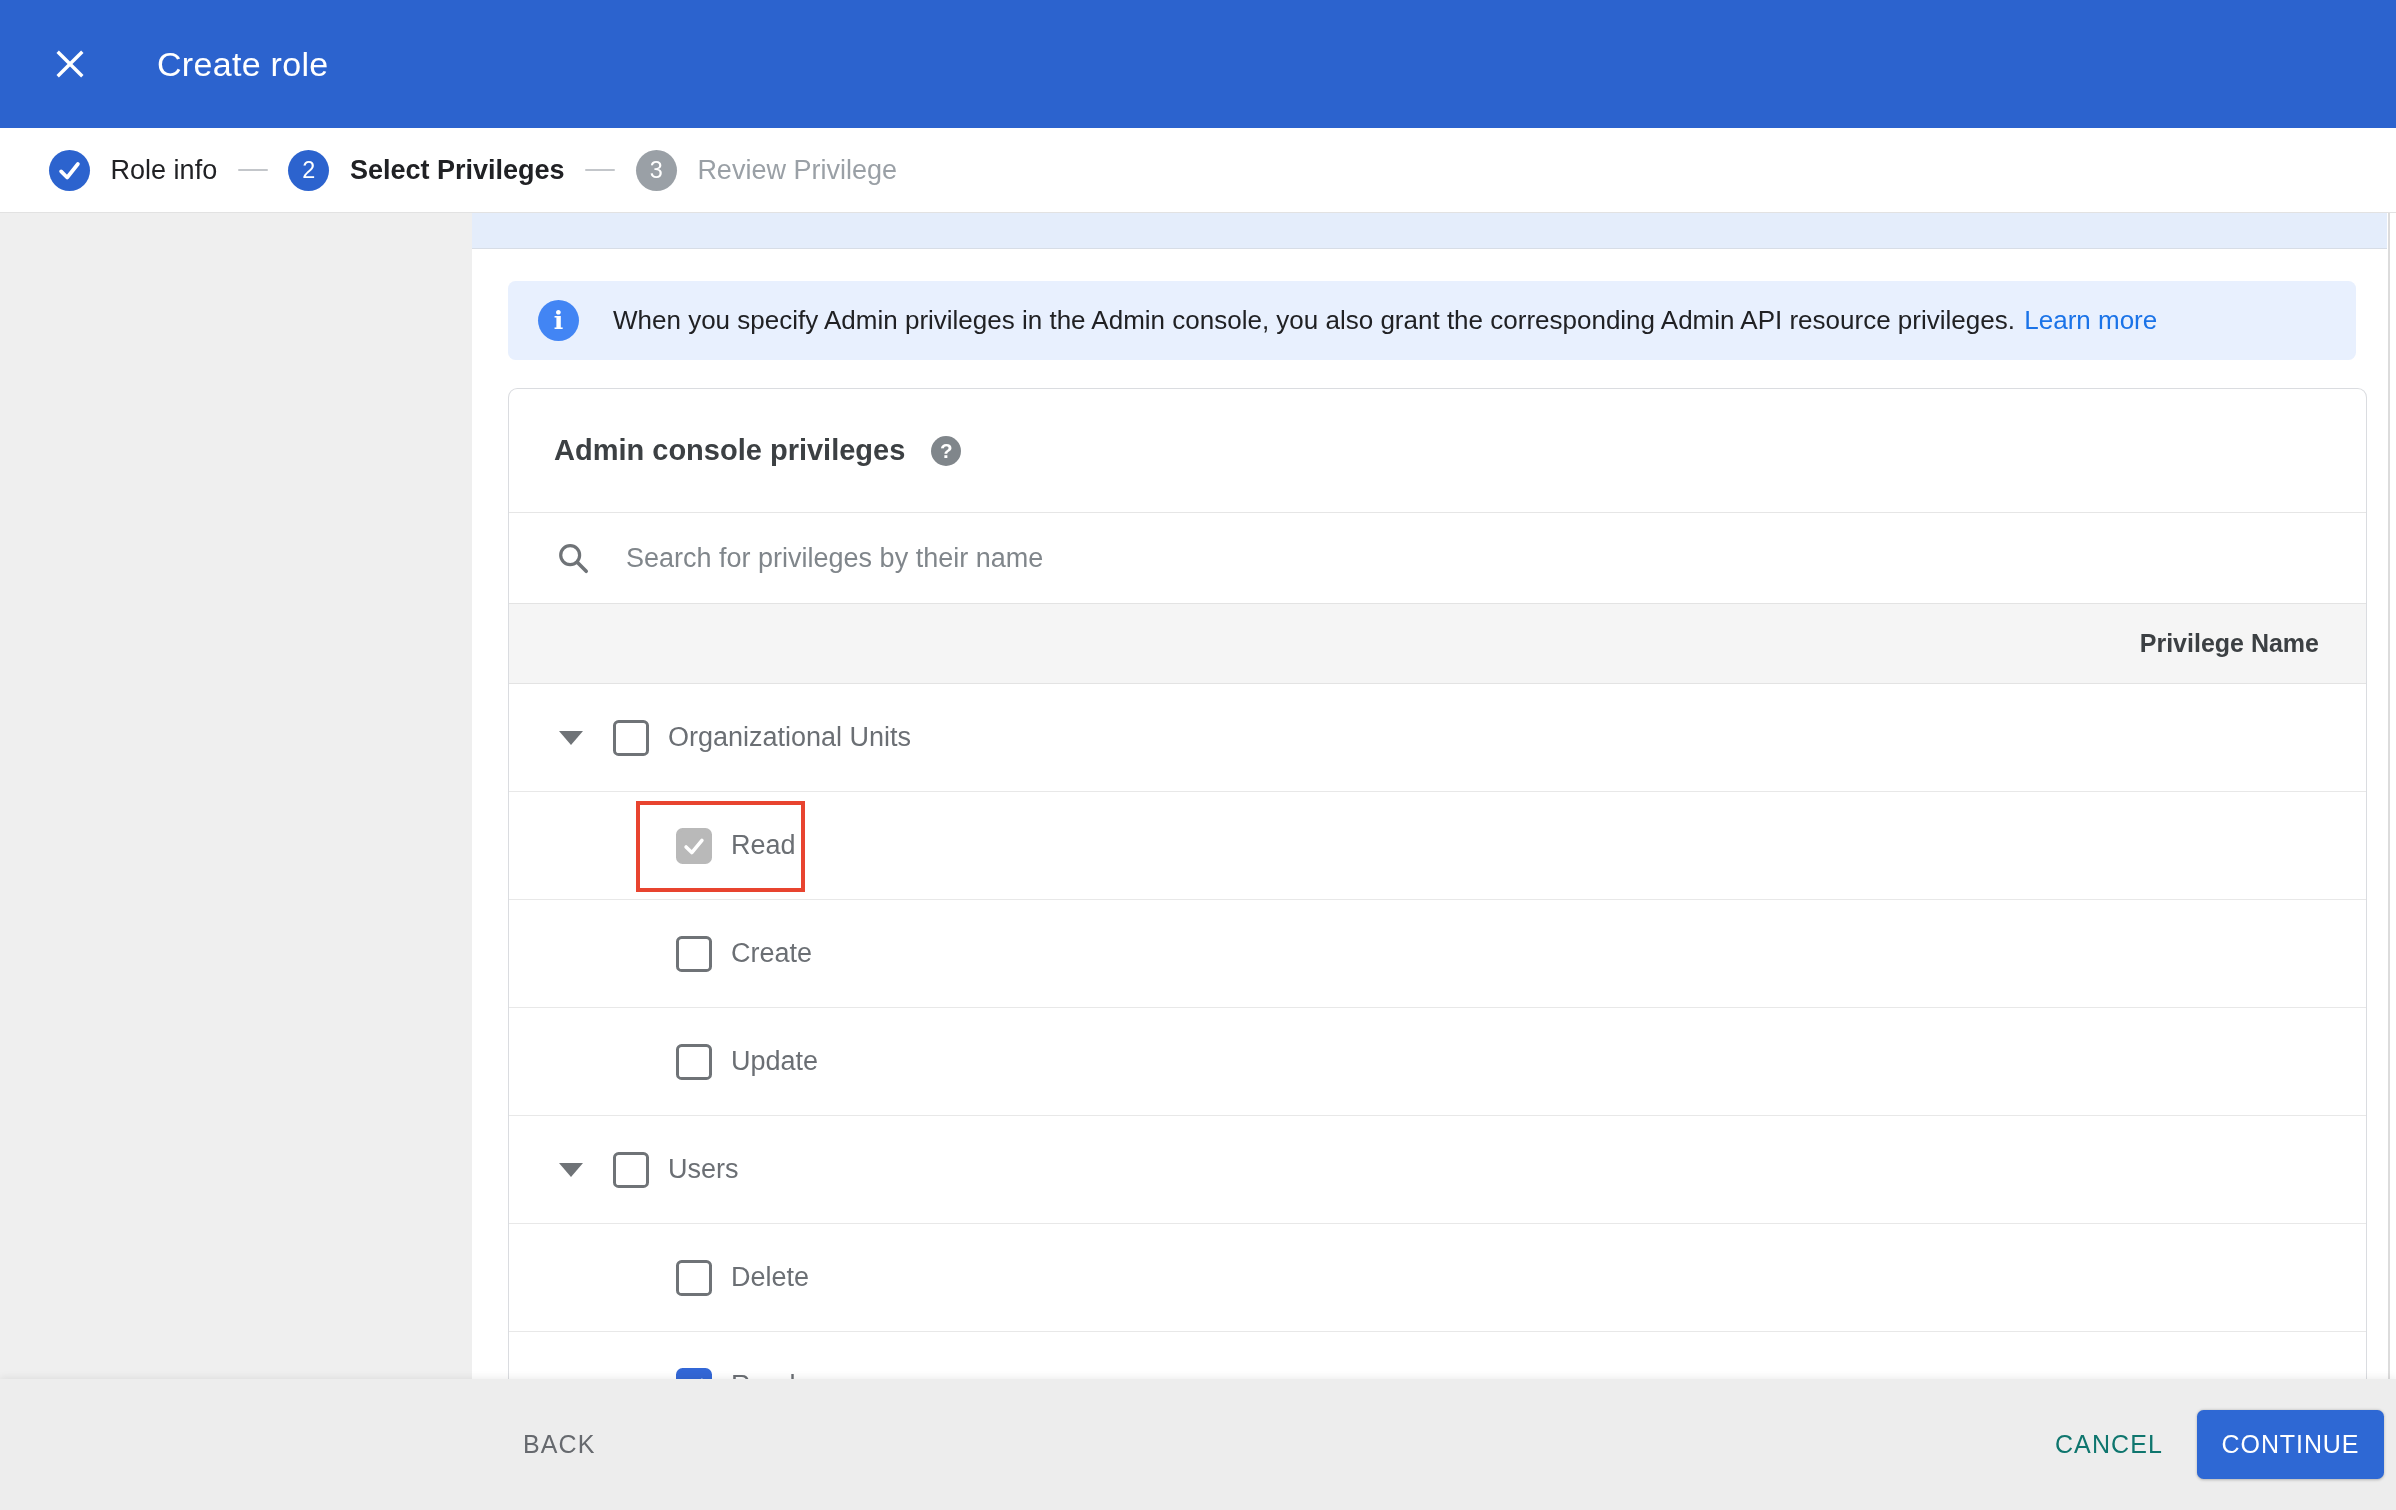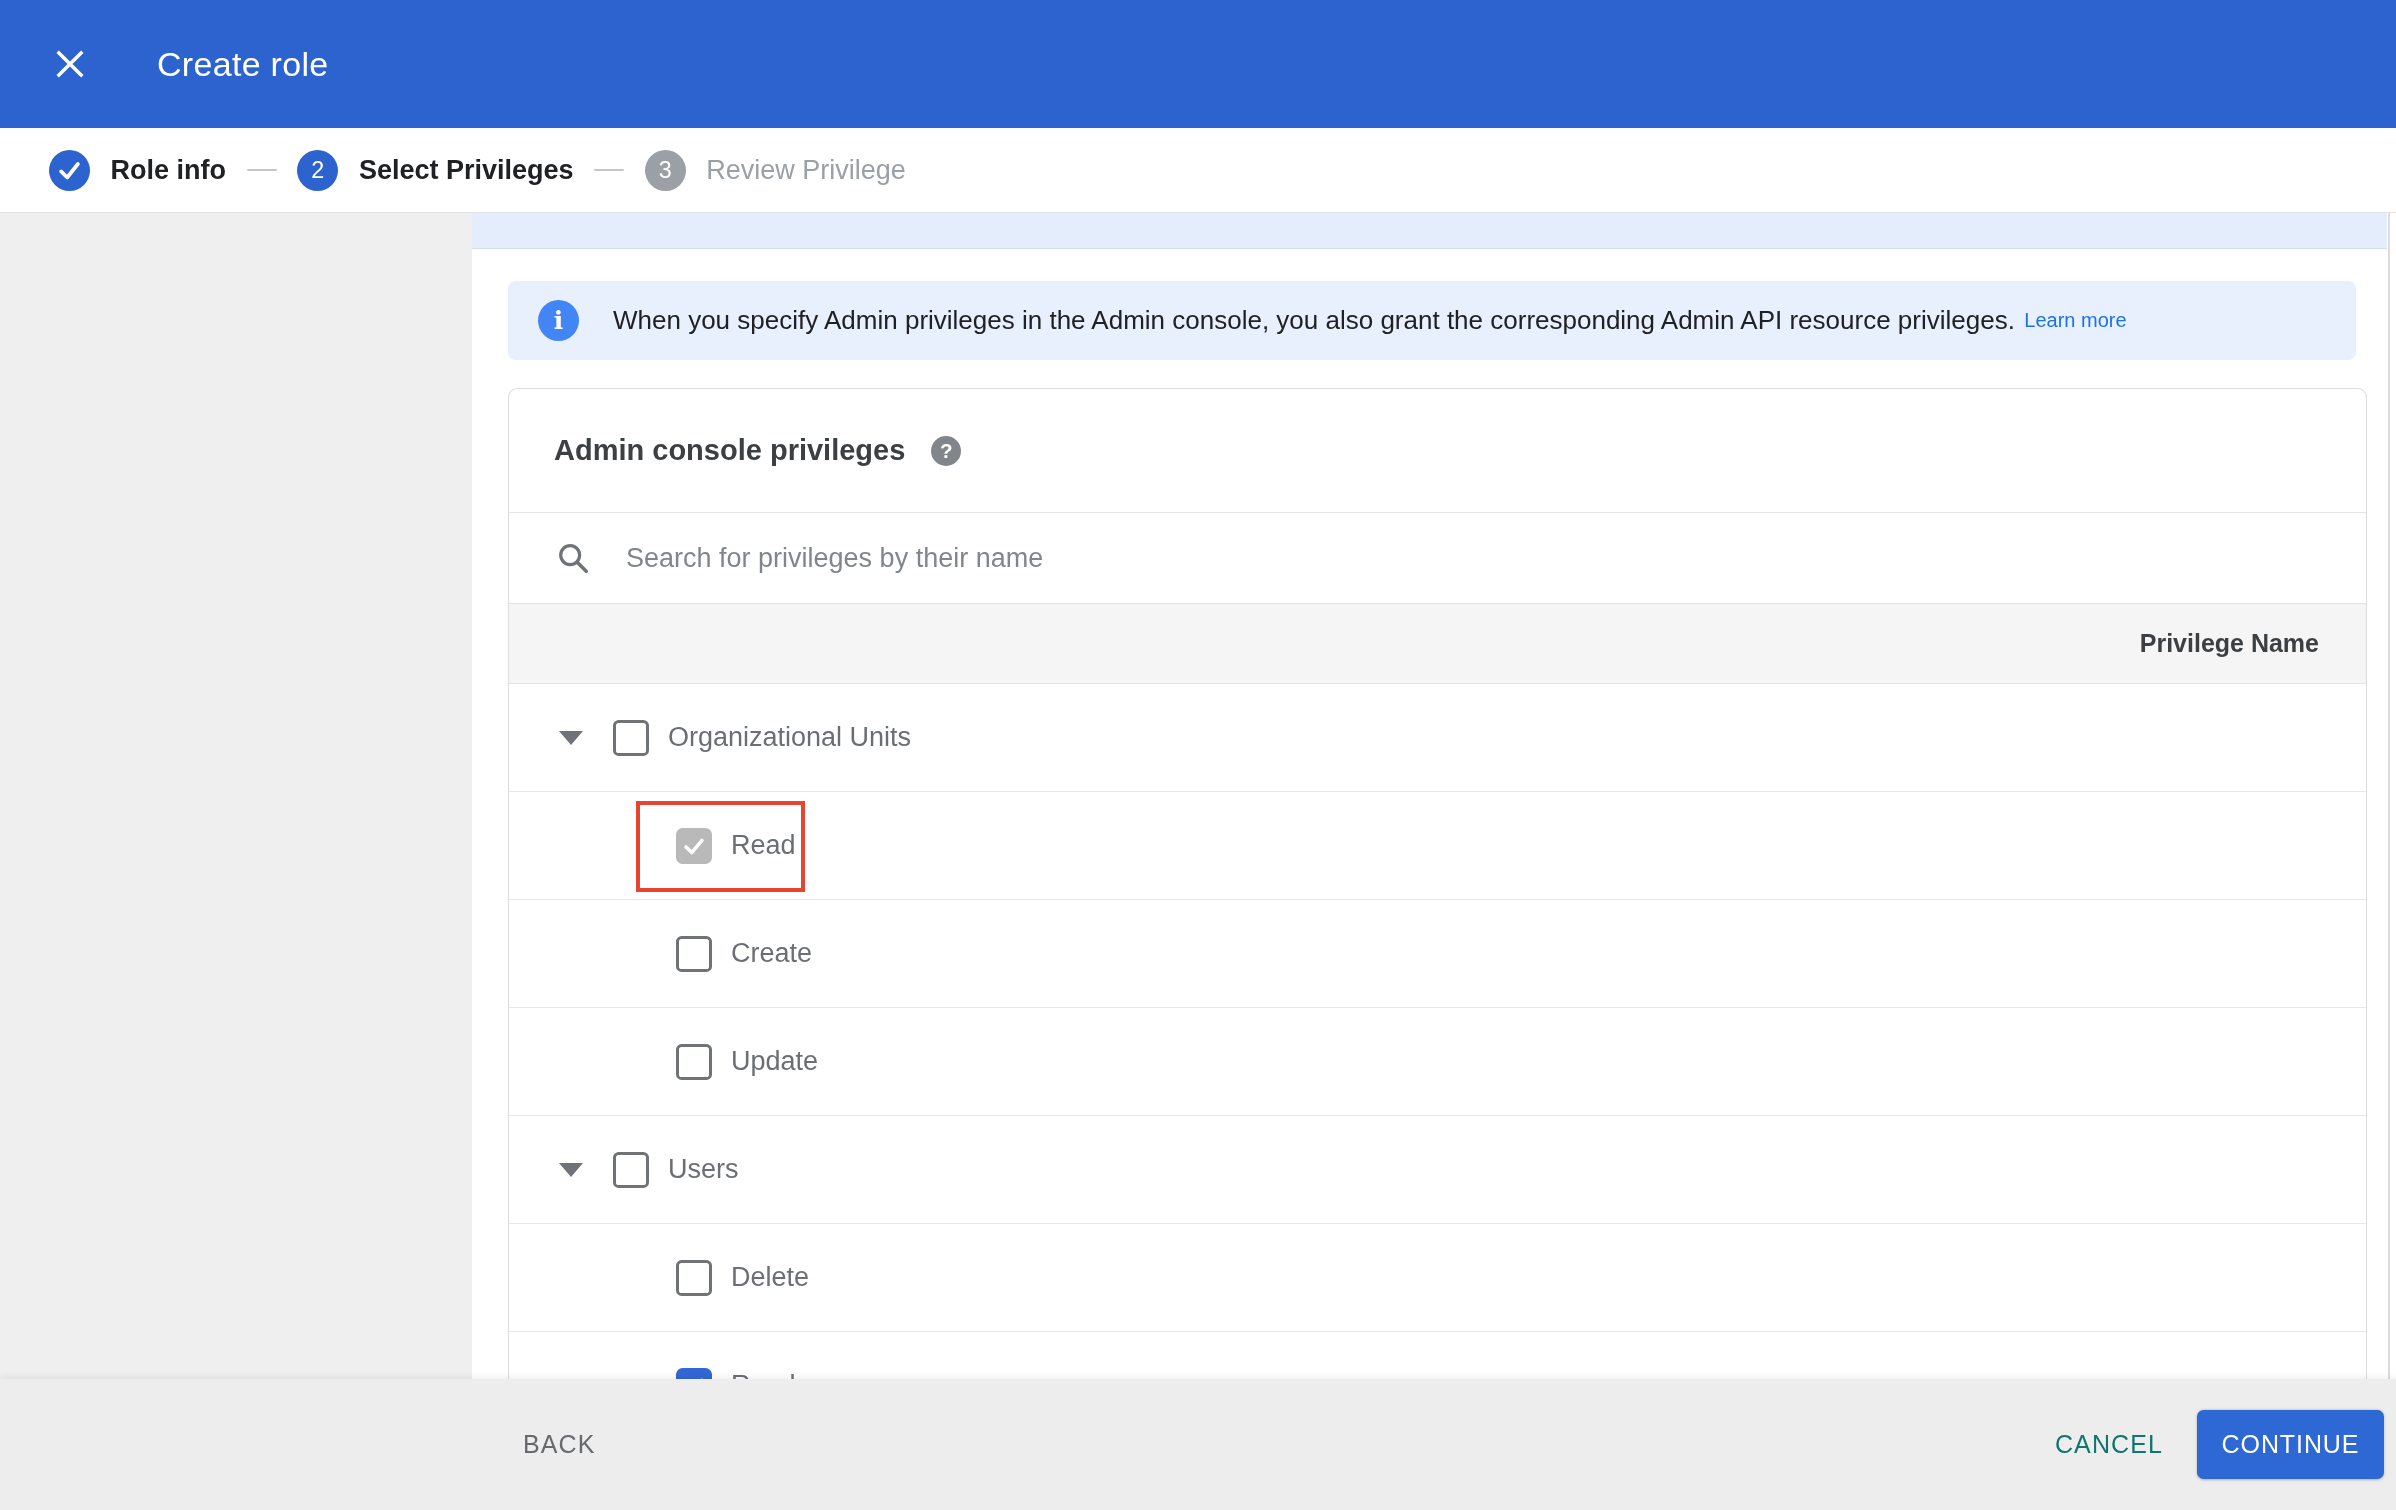--- a/index.html
+++ b/index.html
@@ -11,35 +11,35 @@
   .appbar { height:128px; flex:none; background:#2c63ce; display:flex; align-items:center; padding-left:49px; }
   .close-btn { width:41px; height:41px; display:flex; align-items:center; justify-content:center; cursor:pointer; }
   .appbar-title { color:#ffffff; font-size:34px; font-weight:400; margin-left:67px; letter-spacing:0.3px; }
 
   
   .stepper { height:85px; flex:none; background:#ffffff; border-bottom:0.9px solid #e2e2e2; display:flex; align-items:center; padding-left:49px; }
   .step { display:flex; align-items:center; }
   .step-circle { width:41px; height:41px; border-radius:50%; display:flex; align-items:center; justify-content:center; color:#fff; font-size:23.4px; flex:none; }
   .step-circle.blue { background:#2c63ce; }
   .step-circle.gray { background:#9aa0a6; }
-  .step-label { margin-left:20.6px; font-size:27px; color:#202124;font-weight:bold; }
+  .step-label { margin-left:20.6px; font-size:27px; color:#202124; }
   .step-label.active { font-weight:700; }
   .step-label.future { color:#9aa0a6; font-weight:400; }
   .step-connector { width:30px; height:2.8px; background:#c3c6ca; margin:0 20.6px; border-radius:1.9px; }
 
   
   .main { flex:none; height:1166px; position:relative; background:#efefef; overflow:hidden; }
   .panel { position:absolute; left:472px; right:0; top:0; bottom:0; background:#ffffff; }
   .scroll-track { position:absolute; right:7.5px; top:0; bottom:0; width:1.9px; background:#dcdcdc; }
   .blue-strip { height:36px; background:#e4edfb; border-bottom:0.9px solid #d7dde6; margin-right:10.3px; }
 
   .banner { margin:32px 41px 0 36px; height:79px; background:#e8f0fe; border-radius:7.5px; display:flex; align-items:center; padding:0 30px; }
   .info-icon { width:41px; height:41px; border-radius:50%; background:#4285f4; color:#ffffff; display:flex; align-items:center; justify-content:center; font-size:25px; font-weight:700; font-family:"DejaVu Serif", serif; flex:none; }
   .banner-text { margin-left:34px; font-size:26px; color:#202124; }
-  .banner-link { font-size:20px; color:#1a73e8; margin-left:9.4px; cursor:pointer; }
+  .banner-link { font-size:26px; color:#1a73e8; margin-left:9.4px; cursor:pointer; }
 
   
   .card { margin:28px 30px 0 36px; background:#fff; border:0.9px solid #dadce0; border-bottom:none; border-radius:9.4px 9.4px 0 0; overflow:hidden; }
   .card-head { height:124px; display:flex; align-items:center; padding:0 45px; border-bottom:0.9px solid #e6e6e6; }
   .card-title { font-size:29px; font-weight:700; color:#3c4043; }
   .help-icon { width:30px; height:30px; border-radius:50%; background:#80868b; color:#fff; font-size:20.6px; font-weight:700; display:flex; align-items:center; justify-content:center; margin-left:26px; cursor:pointer; }
   .search-row { height:90px; display:flex; align-items:center; padding:0 47px; }
   .search-input { flex:1; border:none; outline:none; margin-left:36px; font-size:27px; color:#202124; background:transparent; }
   .search-input::placeholder { color:#80868b; opacity:1; }
   .table-head { height:81px; background:#f5f5f5; border-top:0.9px solid #e3e3e3; border-bottom:0.9px solid #e3e3e3; display:flex; align-items:center; padding:0 47px; font-size:25px; font-weight:700; color:#3c4043;justify-content:flex-end; }

